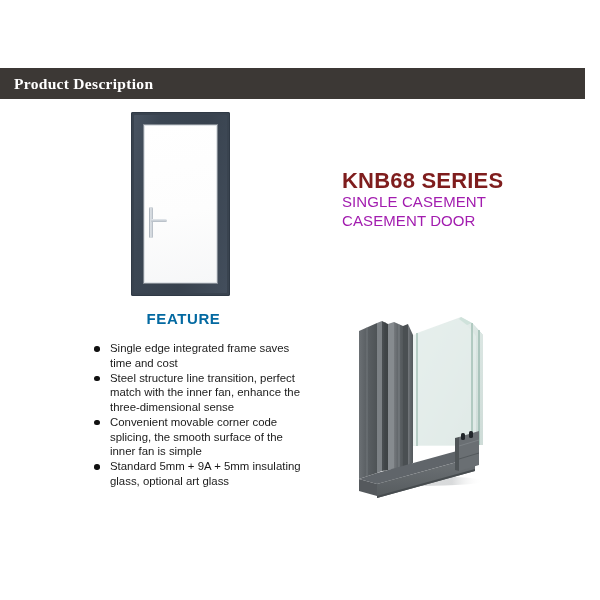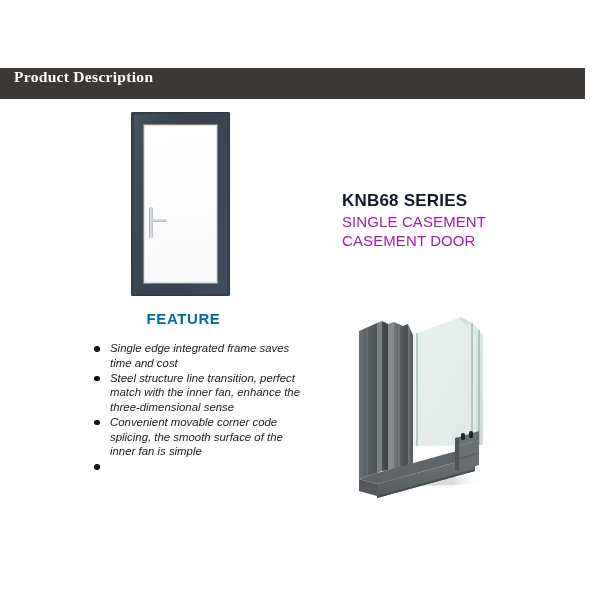--- a/index.html
+++ b/index.html
@@ -18,21 +18,21 @@
 
   
   .header-bar {
     position: absolute;
     left: 0;
     top: 68px;
     width: 585px;
     height: 31px;
     background: #3c3835;
     display: flex;
-    align-items: flex-start;
+    align-items: center;
   }
   .header-title {
     color: #ffffff;
     font-family: "Liberation Serif", serif;
     font-weight: bold;
     font-size: 15.5px;
     letter-spacing: 0.3px;
     margin-left: 14px;
     white-space: nowrap;
   }
@@ -91,27 +91,26 @@
   }
 
   
   .title-block {
     position: absolute;
     left: 342px;
     top: 170px;
     width: 230px;
   }
   .series-name {
-    font-size: 17px;
+    font-size: 22px;
     font-weight: bold;
     letter-spacing: 0.2px;
     line-height: 22px;
-    color: #0f172a;
+    color: #7f1d1d;
     white-space: nowrap;
-    margin-top: 20px;
   }
   .series-sub {
     font-size: 15px;
     font-weight: normal;
     line-height: 19px;
     color: #a21caf;
     letter-spacing: 0.1px;
     white-space: nowrap;
   }
 
@@ -130,21 +129,20 @@
 
   
   .feature-list {
     position: absolute;
     left: 92px;
     top: 341px;
     width: 212px;
     margin: 0;
     padding: 0;
     list-style: none;
-    font-style: italic;
   }
   .feature-item {
     position: relative;
     padding-left: 18px;
     font-size: 11.4px;
     line-height: 14.6px;
     color: #1a1a1a;
     margin-bottom: 0.5px;
   }
   .feature-bullet {
@@ -201,20 +199,21 @@
   <li class="feature-item">
     <span class="feature-bullet"></span>
     <span>Steel structure line transition, perfect match with the inner fan, enhance the three-dimensional sense</span>
   </li>
   <li class="feature-item">
     <span class="feature-bullet"></span>
     <span>Convenient movable corner code splicing, the smooth surface of the inner fan is simple</span>
   </li>
   <li class="feature-item">
     <span class="feature-bullet"></span>
+    <span>Standard 5mm + 9A + 5mm insulating glass, optional art glass</span>
   </li>
 </ul>
 
 <div class="profile-figure">
   <svg class="profile-svg" viewBox="0 0 145 200" xmlns="http://www.w3.org/2000/svg">
     <defs>
       <linearGradient id="alumFaceL" x1="0" y1="0" x2="1" y2="0">
         <stop offset="0%" stop-color="#6b7074"></stop>
         <stop offset="35%" stop-color="#5d6266"></stop>
         <stop offset="100%" stop-color="#4e5356"></stop>

